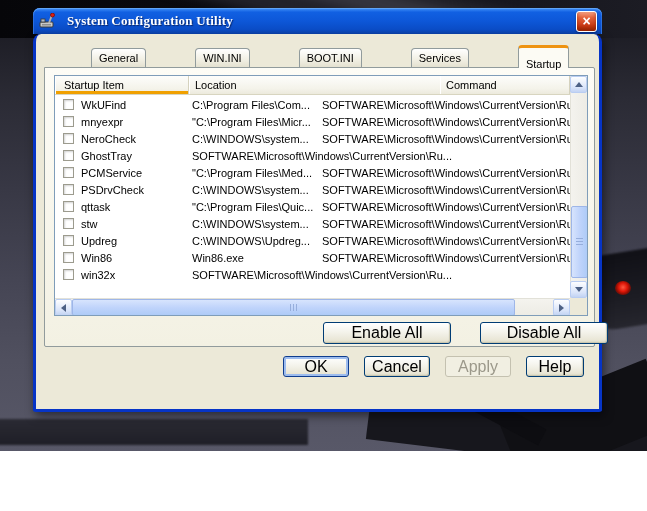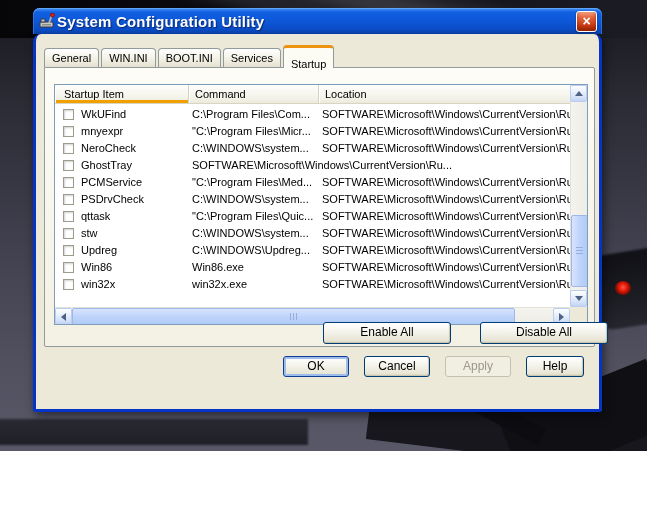--- a/index.html
+++ b/index.html
@@ -42,62 +42,62 @@
     background:#ece9d8; box-shadow:2px 4px 10px rgba(0,0,10,.5);
   }
   .titlebar {
     position:absolute; left:-3px; top:-26px; width:569px; height:26px;
     border-radius:7px 7px 0 0; display:flex; align-items:center; padding:0 5px 0 6px;
     background:linear-gradient(180deg,#4a96f5 0%,#2e7def 7%,#1160e2 16%,#0d57d8 50%,
                #0a4cc6 82%,#0b43ae 94%,#0a3c9e 100%);
     box-shadow:inset 0 1px 0 #5fa4f7, inset 1px 0 0 #2a6fe0, inset -1px 0 0 #2a6fe0;
   }
   .app-icon { width:17px; height:16px; display:inline-block; flex:0 0 auto; }
-  .title { color:#fff; font-weight:bold; font-size:15px; margin-left:1px; flex:1;
-    white-space:nowrap; text-shadow:1px 1px 1px rgba(8,38,106,.95); letter-spacing:.2px; }
+  .title { color:#fff; font-weight:bold; font-size:13px; margin-left:11px; flex:1;
+    white-space:nowrap; text-shadow:1px 1px 1px rgba(8,38,106,.95); letter-spacing:.2px;font-family:Liberation Serif, serif; }
   .close-btn {
     width:21px; height:21px; border-radius:3px; border:1px solid #fff; cursor:default;
     display:flex; align-items:center; justify-content:center; color:#fff; font-weight:bold; font-size:14px;
     background:linear-gradient(180deg,#f3a183 0%,#e4633c 30%,#cc3d16 70%,#b03000 100%);
     box-shadow:inset 0 -3px 4px rgba(120,20,0,.5), 0 1px 2px rgba(0,0,30,.4);
     line-height:1;
   }
   .win-body { position:absolute; left:0; top:0; right:0; bottom:0; }
 
   
   .tabs { position:absolute; left:8px; top:10px; height:23px; display:flex; align-items:flex-end; z-index:3; }
   .tab {
     height:19px; padding:0 7px; margin-right:2px; display:flex; align-items:center;
     background:linear-gradient(180deg,#ffffff,#f1efe3 60%,#e4e1d0);
-    border:1px solid #919b9c; border-bottom:none; border-radius:4px 4px 0 0; position:relative;
+    border:1px solid #919b9c; border-bottom:none; border-radius:4px 4px 0 0; position:relative;margin-left:47px;
   }
   .tab.active {
     height:23px; background:#fcfbf4; border-top:3px solid #ee9311; padding-top:12px;
     margin-bottom:-1px; z-index:4;
   }
   .tabpage {
     position:absolute; left:8px; top:33px; width:551px; height:280px; z-index:2;
     border:1px solid #919b9c; border-radius:0 2px 2px 2px;
     background:linear-gradient(180deg,#fdfcf6 0%,#f3f1e3 100%);
   }
 
   
-  .listview { position:absolute; left:9px; top:16px; width:534px; height:241px;
+  .listview { position:absolute; left:9px; top:7px; width:534px; height:241px;
     border:1px solid #7f9db9; background:#fff; overflow:hidden; }
   .lv-header { position:absolute; left:0; top:0; right:17px; height:19px; display:flex;
     background:linear-gradient(180deg,#fdfdfb,#f4f3ea 70%,#eceadd);
     border-bottom:1px solid #d8d5c0; }
   .hcell { padding:3px 4px 0 6px; border-right:1px solid #d5d2be;
     box-shadow:inset 1px 0 0 #ffffff; white-space:nowrap; overflow:hidden; }
   .hcell.c1 { width:134px; padding-left:9px; box-shadow:inset 1px 0 0 #ffffff, inset 0 -3px 0 #f0a000; }
   .hcell.c2 { width:130px; }
   .hcell.c3 { flex:1; border-right:none; }
   .lv-rows { position:absolute; left:0; top:20px; right:17px; bottom:17px; overflow:hidden; }
   .lv-row { height:17px; display:flex; align-items:center; }
-  .cell-item { width:134px; display:flex; align-items:flex-end; padding-left:8px; overflow:hidden; }
+  .cell-item { width:134px; display:flex; align-items:flex-start; padding-left:8px; overflow:hidden; }
   .checkbox { width:11px; height:11px; flex:0 0 auto; border:1px solid #9c9b8e; background:#fff;
     box-shadow:inset 1px 1px 2px rgba(0,0,0,.18); margin-right:7px; }
   .cell-cmd { width:130px; padding-left:3px; white-space:nowrap; overflow:hidden; }
   .cell-loc { flex:1; padding-left:3px; white-space:nowrap; overflow:hidden; }
 
   
   .vscroll { position:absolute; top:0; right:0; bottom:17px; width:17px;
     background:linear-gradient(90deg,#f4f3ee,#edece5); border-left:1px solid #e2e1d8; }
   .hscroll { position:absolute; left:0; bottom:0; right:17px; height:17px;
     background:linear-gradient(180deg,#f4f3ee,#edece5); border-top:1px solid #e2e1d8; }
@@ -119,21 +119,21 @@
     border-radius:2px; background:linear-gradient(180deg,#d7e4fd,#c0d4fb 50%,#aecbf7); }
   .hthumb::after { content:""; position:absolute; top:4px; bottom:4px; left:50%; margin-left:-4px; width:8px;
     background:repeating-linear-gradient(90deg,#96aedc 0 1px,transparent 1px 3px); }
   .sb-corner { position:absolute; right:0; bottom:0; width:17px; height:17px; background:#ece9d8; }
 
   
   .btn {
     position:absolute; height:22px; border:1px solid #003c74; border-radius:3px;
     background:linear-gradient(180deg,#ffffff 0%,#f4f3eb 45%,#e9e6d6 85%,#dcd9c5 100%);
     box-shadow:inset -1px -1px 1px #c8c5af;
-    font-size:12px; text-align:center; line-height:19px; color:#000;
+    font-size:16px; text-align:center; line-height:19px; color:#000;
     font-family:"Liberation Sans","DejaVu Sans",sans-serif;
   }
   .btn-enable  { left:278px; top:254px; width:128px; }
   .btn-disable { left:435px; top:254px; width:128px; }
   .btn-ok     { left:247px; top:322px; width:66px; height:21px;
     border:1px solid #0f3d8f; box-shadow:inset 0 0 0 2px #9dbcee; }
   .btn-cancel { left:328px; top:322px; width:66px; height:21px; }
   .btn-apply  { left:409px; top:322px; width:66px; height:21px;
     border:1px solid #c4c1b0; color:#9b988a; background:#f1efe2; box-shadow:none; }
   .btn-help   { left:490px; top:322px; width:58px; height:21px; }
@@ -180,22 +180,22 @@
         <div class="tab">BOOT.INI</div>
         <div class="tab">Services</div>
         <div class="tab active">Startup</div>
       </div>
 
       <div class="tabpage">
 
         <div class="listview">
           <div class="lv-header">
             <div class="hcell c1">Startup Item</div>
+            <div class="hcell c3">Location</div>
             <div class="hcell c2">Command</div>
-            <div class="hcell c3">Location</div>
           </div>
 
           <div class="lv-rows" id="rows">
               <div class="lv-row">
     <span class="cell-item">
       <span class="checkbox"></span>
       <span class="label">WkUFind</span>
     </span>
     <span class="cell-cmd">C:\Program Files\Com...</span>
     <span class="cell-loc">SOFTWARE\Microsoft\Windows\CurrentVersion\Ru...</span>
@@ -269,21 +269,20 @@
       <span class="label">Win86</span>
     </span>
     <span class="cell-cmd">Win86.exe</span>
     <span class="cell-loc">SOFTWARE\Microsoft\Windows\CurrentVersion\Ru...</span>
   </div>
               <div class="lv-row">
     <span class="cell-item">
       <span class="checkbox"></span>
       <span class="label">win32x</span>
     </span>
-    <span class="cell-cmd">win32x.exe</span>
     <span class="cell-loc">SOFTWARE\Microsoft\Windows\CurrentVersion\Ru...</span>
   </div>
             </div>
 
           <div class="vscroll">
             <div class="sb-btn sb-up">
                 <span class="arr up"></span>
               </div>
             <div class="vthumb"></div>
             <div class="sb-btn sb-down">

